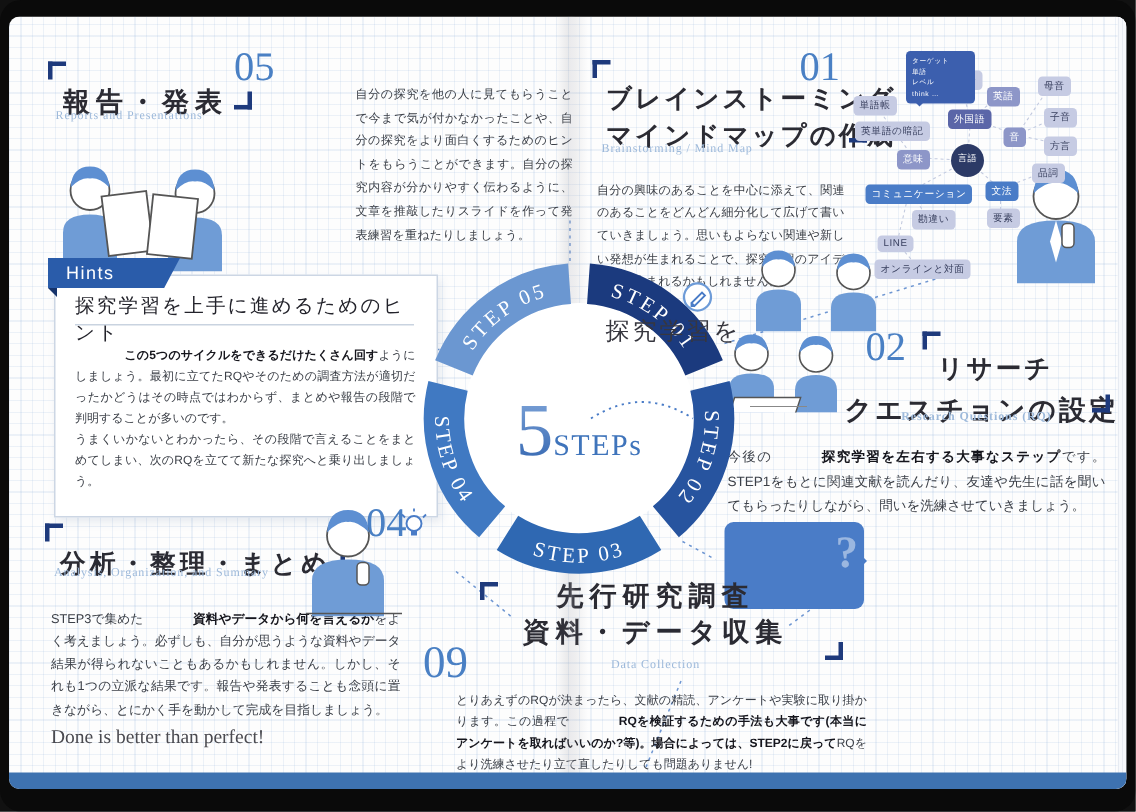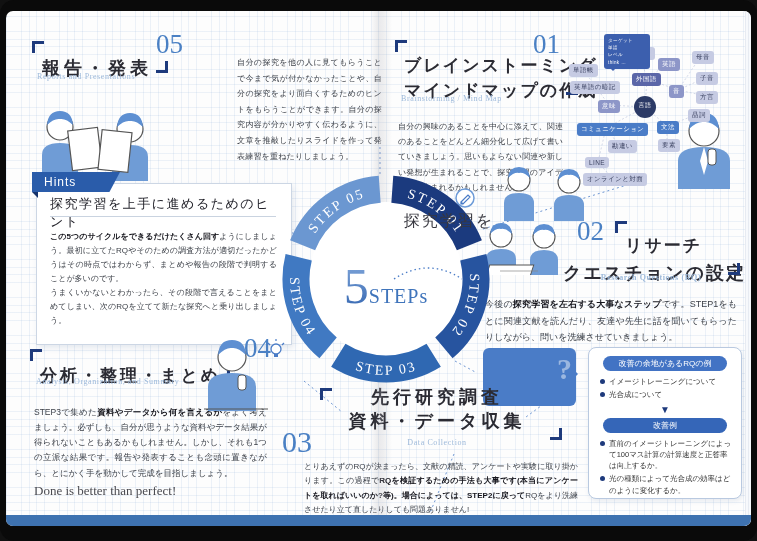--- a/index.html
+++ b/index.html
@@ -13,21 +13,21 @@
   #fold{position:absolute;left:364px;top:0;bottom:0;width:22px;pointer-events:none;
         background:linear-gradient(90deg,transparent,rgba(110,110,120,.14) 40%,rgba(190,190,198,.28) 50%,rgba(110,110,120,.10) 62%,transparent);}
   #edge-right{position:absolute;right:0;top:0;bottom:0;width:6px;background:repeating-linear-gradient(90deg,#e7ebf2 0 1px,#f7f9fc 1px 3px);}
   .bottom-bar{position:absolute;left:0;right:0;bottom:0;height:11px;background:#3e72b0;}
 
   
   .ttl{position:absolute;font-family:"Liberation Serif","DejaVu Serif",serif;color:#2b2b33;font-weight:600;}
   .num{position:absolute;font-family:"Liberation Serif","DejaVu Serif",serif;color:#4a80c4;font-weight:400;}
   .sub{position:absolute;font-family:"Liberation Serif","DejaVu Serif",serif;color:#9db9da;letter-spacing:.6px;}
   .body{position:absolute;color:#3c4048;text-align:justify;}
-  .body b{color:#15151c;}
+  .body b{color:#15151c;margin-left:33px;}
   .brk{position:absolute;width:9px;height:9px;border:0 solid #1e3a7c;}
   .brk.tl{border-left-width:3px;border-top-width:3px;}
   .brk.br{border-right-width:3px;border-bottom-width:3px;}
 
   
   .s5-title{left:36px;top:30px;font-size:18px;letter-spacing:4px;}
   .s5-brk1{left:26px;top:30px;} .s5-brk2{left:150px;top:50px;}
   .s5-num{left:150px;top:18px;font-size:27px;}
   .s5-sub{left:31px;top:61px;font-size:8px;}
   .s5-body{left:231px;top:36px;width:145px;font-size:8px;line-height:1.95;letter-spacing:.2px;}
@@ -302,42 +302,29 @@
       </g>
       <rect x="28" y="50" width="44" height="14" fill="#fff" stroke="#555" stroke-width="1" transform="skewX(-18)"></rect>
       <line x1="22" y1="56" x2="60" y2="56" stroke="#888" stroke-width=".7"></line>
     </svg>
   </section>
 
   <div class="bubble">
     <span class="qm">?</span>
   </div>
 
-  <div class="rqbox">
-    <div class="rq-pill p1">改善の余地があるRQの例</div>
-    <ul class="rq-list">
-      <li>イメージトレーニングについて</li>
-      <li>光合成について</li>
-    </ul>
-    <div class="rq-arrow">▼</div>
-    <div class="rq-pill p2">改善例</div>
-    <ul class="rq-list">
-      <li>直前のイメージトレーニングによって100マス計算の計算速度と正答率は向上するか。</li>
-      <li>光の種類によって光合成の効率はどのように変化するか。</li>
-    </ul>
-  </div>
 
   <section>
     <div class="s3-titlebox">
       <div class="t">先行研究調査</div>
       <div class="t">資料・データ収集</div>
     </div>
     <span class="brk tl s3-brk1"></span>
     <span class="brk br s3-brk2"></span>
-    <span class="num s3-num">03</span>
+    <span class="num s3-num">09</span>
     <div class="sub s3-sub">Data Collection</div>
     <p class="body s3-body"><span>とりあえずのRQが決まったら、文献の精読、アンケートや実験に取り掛かります。この過程で</span><b>RQを検証するための手法も大事です(本当にアンケートを取ればいいのか?等)。場合によっては、STEP2に戻って</b><span>RQをより洗練させたり立て直したりしても問題ありません!</span></p>
   </section>
 
   <section>
     <span class="brk tl s4-brk1"></span>
     <h2 class="ttl s4-title">分析・整理・まとめ</h2>
     <span class="brk br s4-brk2"></span>
     <span class="num s4-num">04</span>
     <div class="sub s4-sub">Analysis, Organization, and Summary</div>

